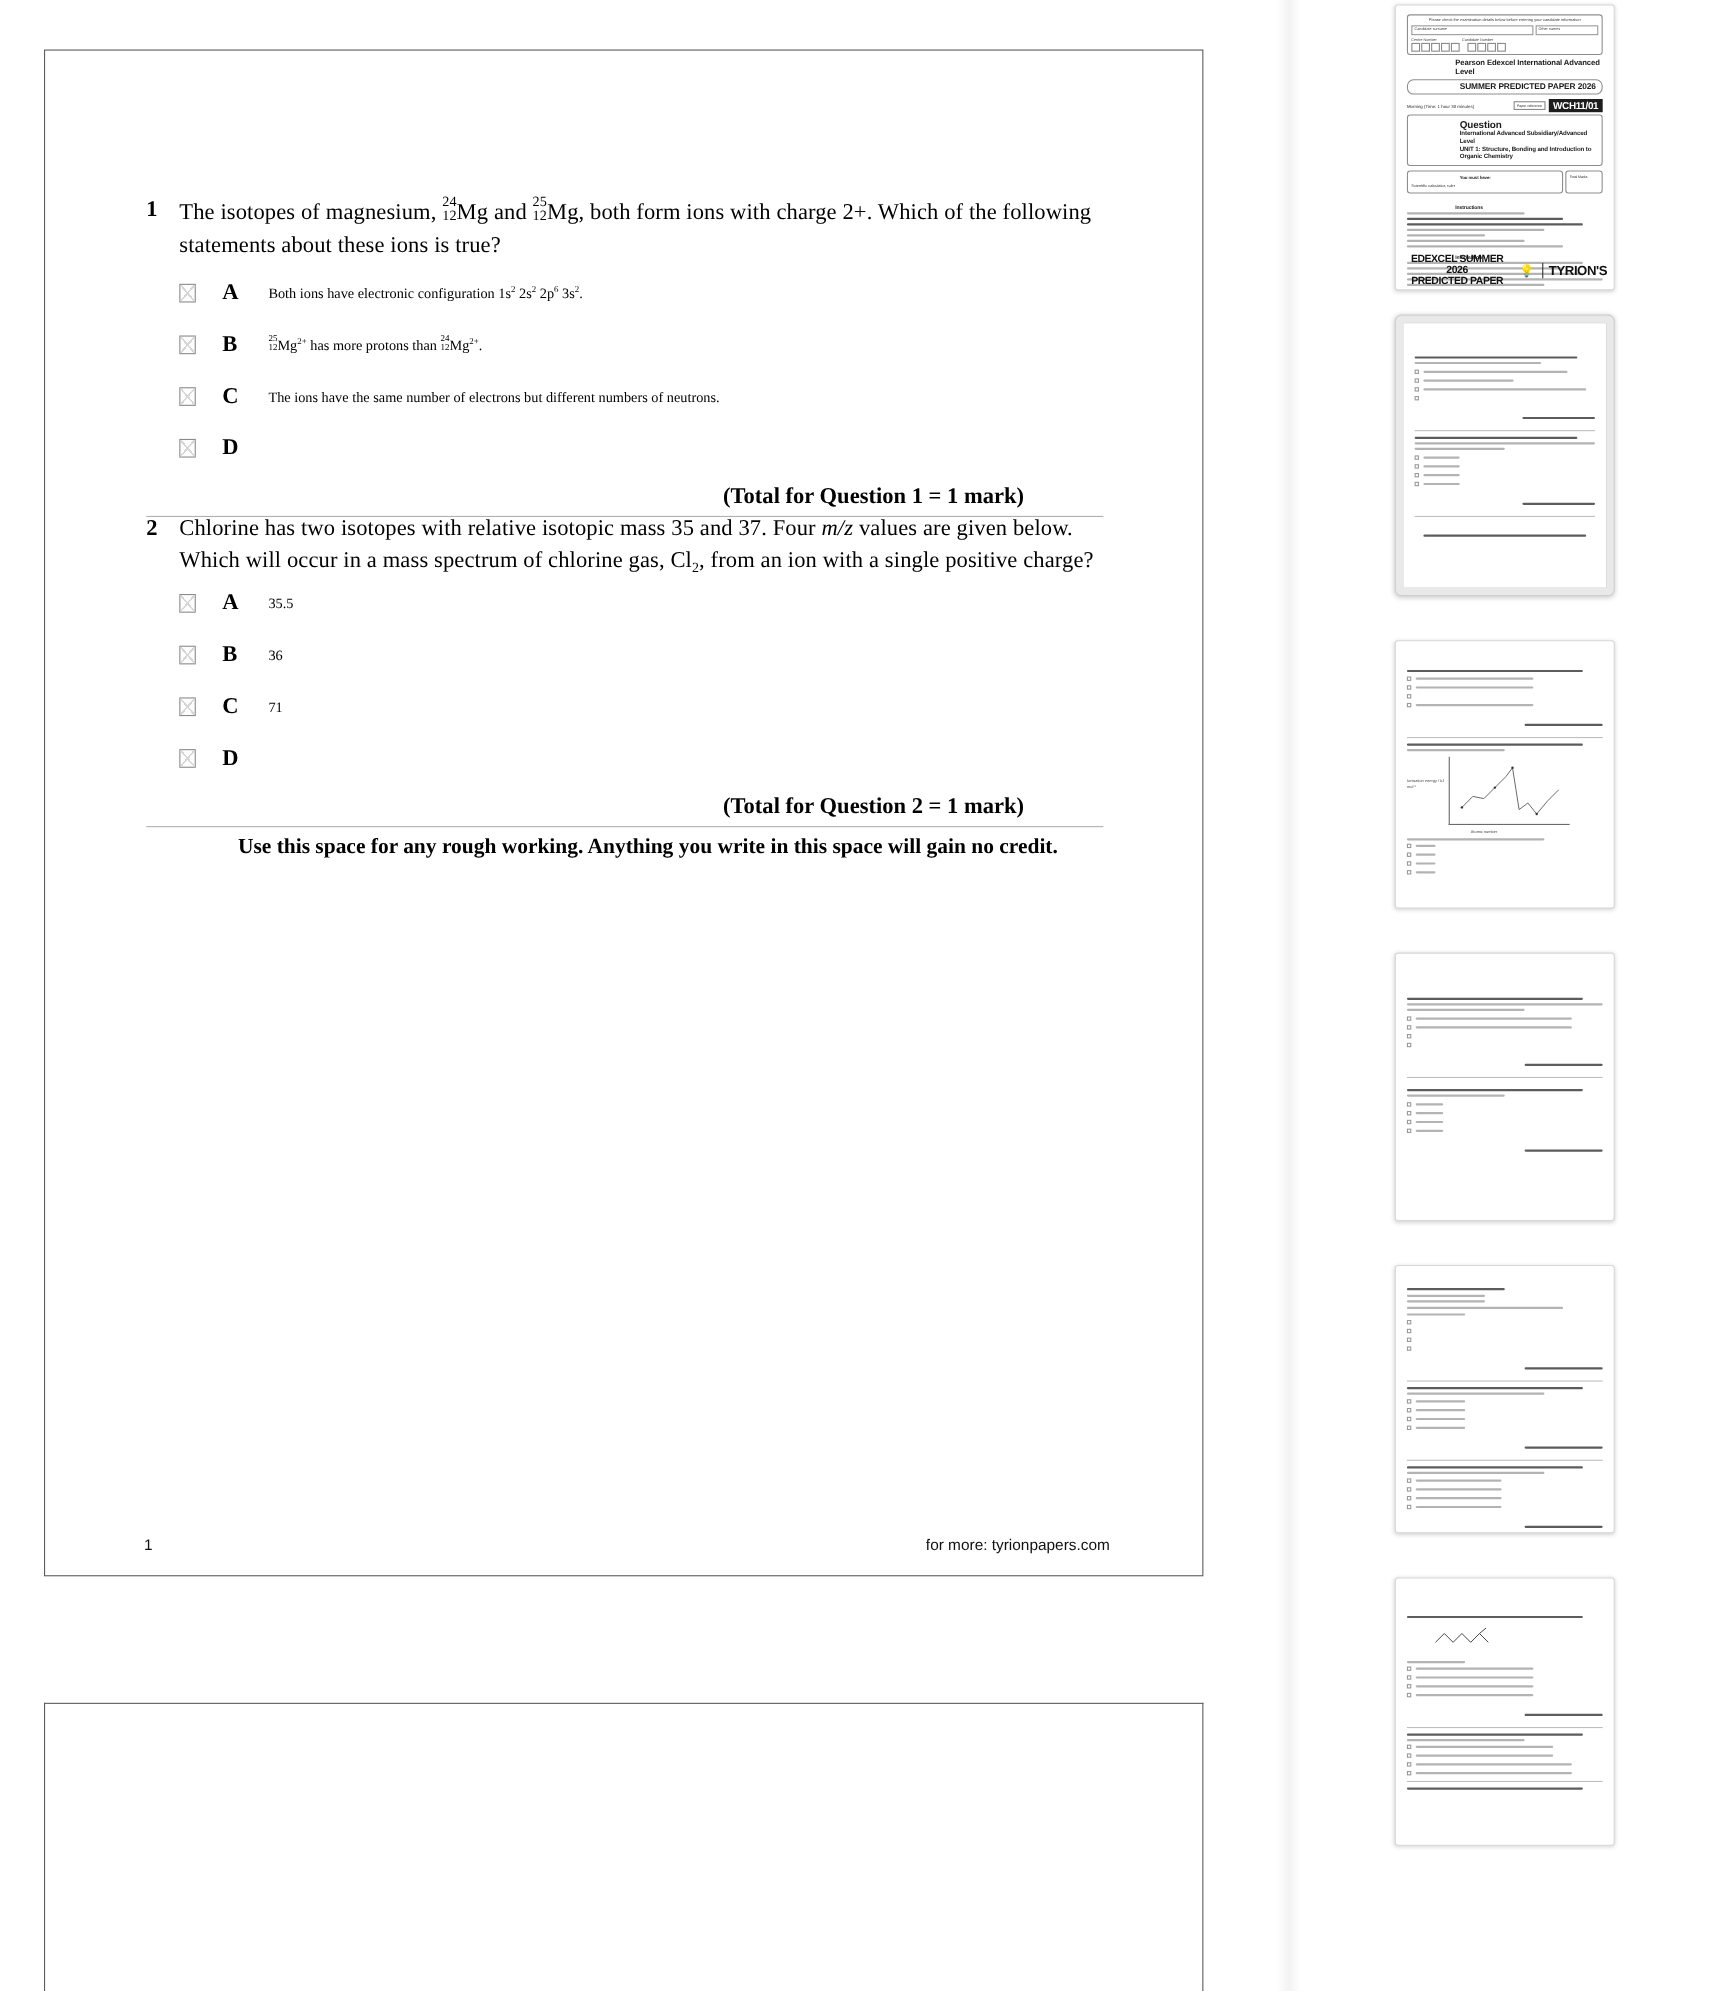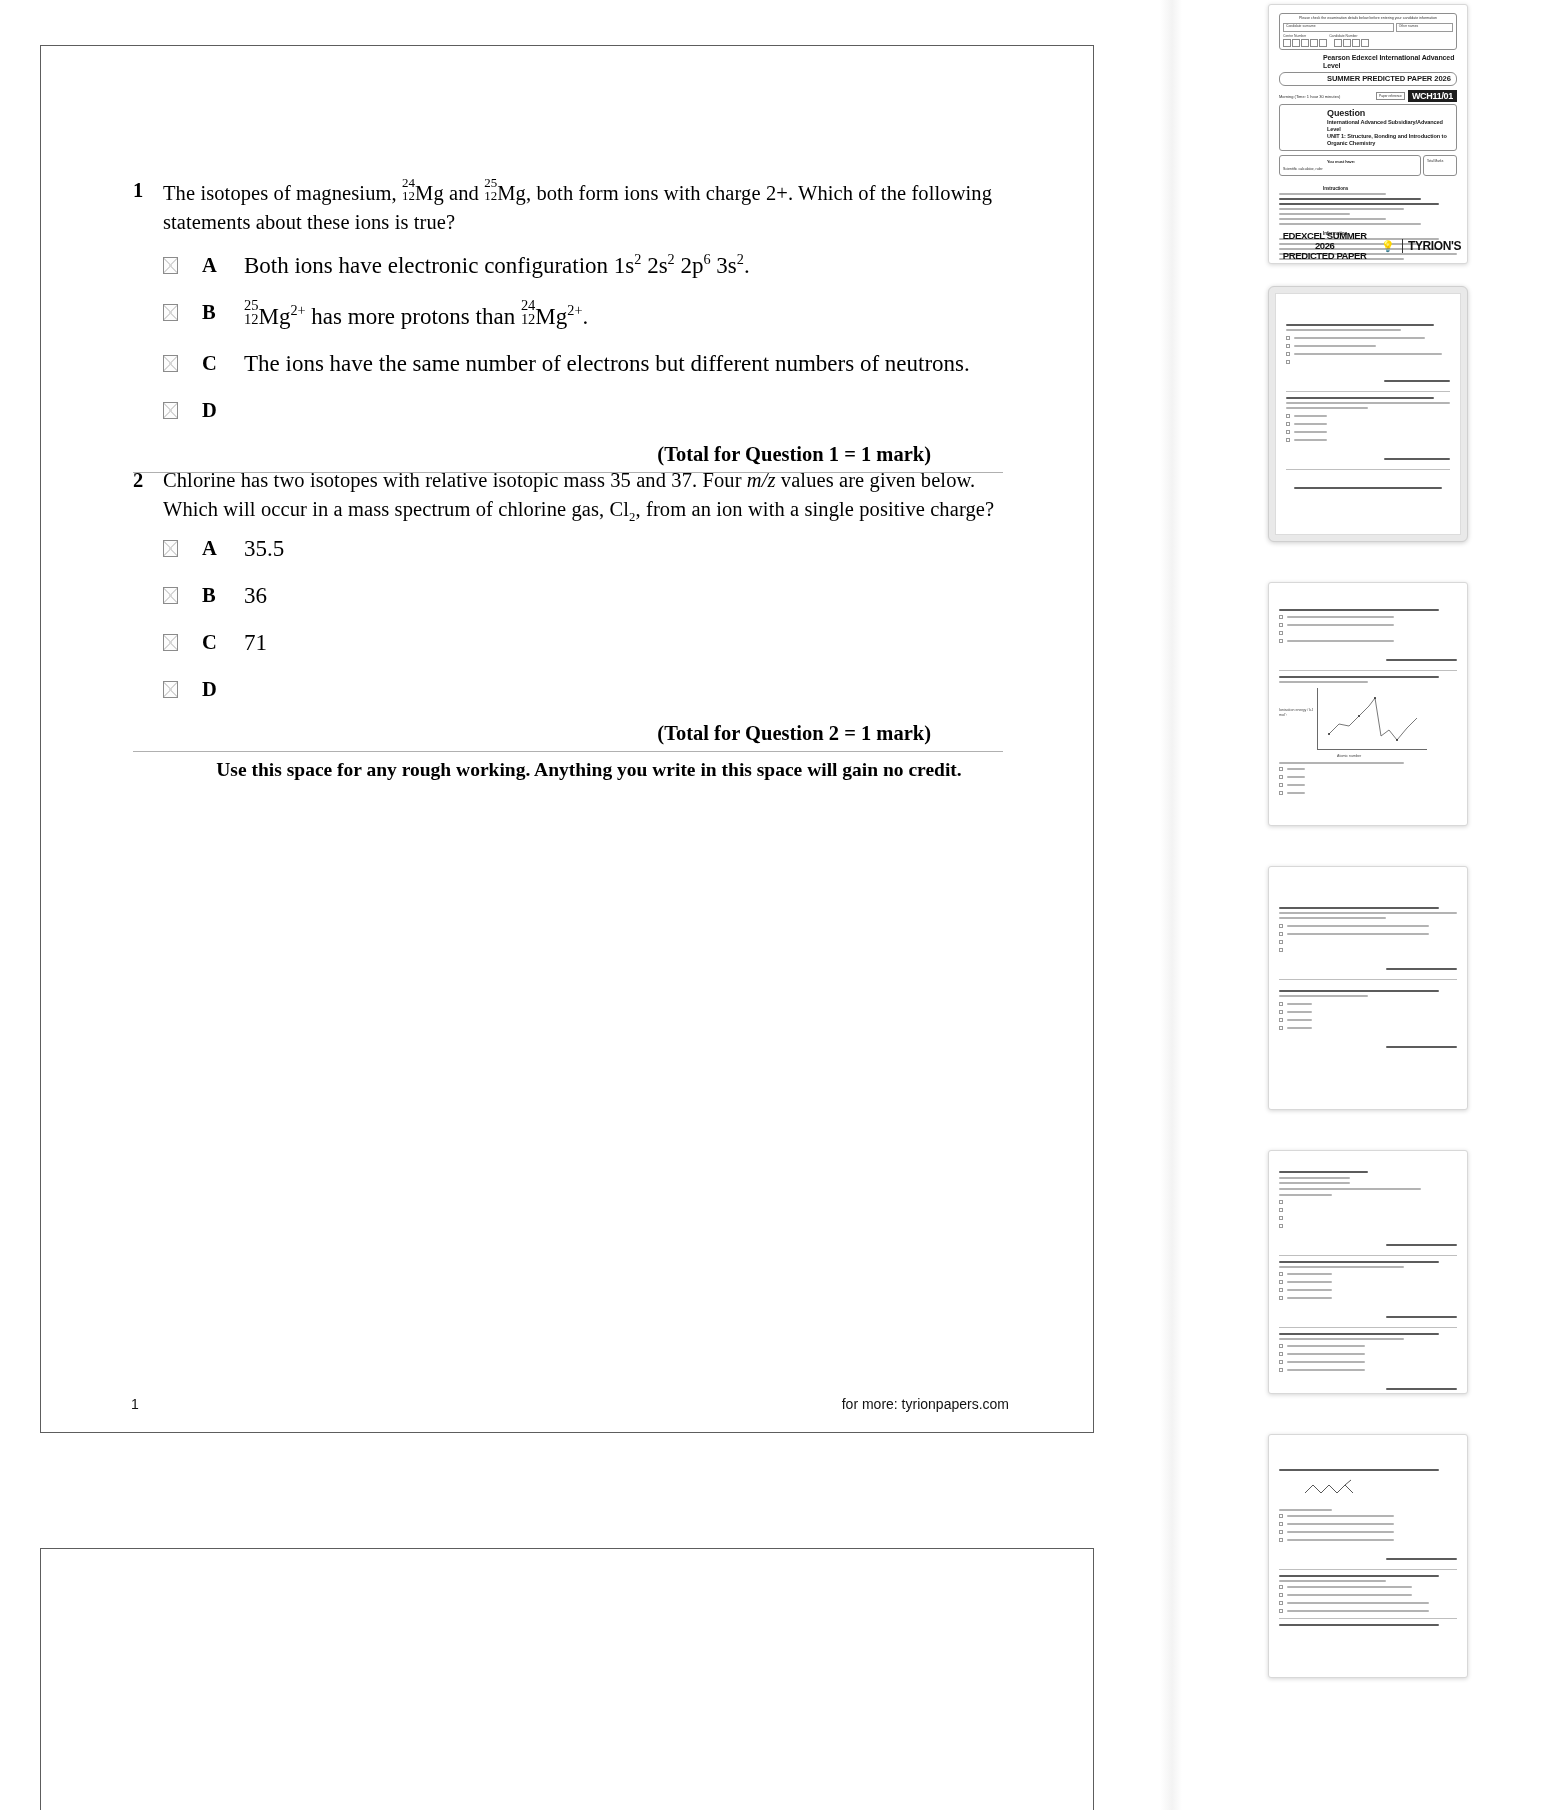--- a/index.html
+++ b/index.html
@@ -105,21 +105,21 @@
   .opt-letter {
     flex: 0 0 auto;
     width: 42px;
     margin-left: 24px;
     font-weight: bold;
     font-size: 20.5px;
     line-height: 29px;
   }
   .opt-text {
     flex: 1 1 auto;
-    font-size: 23px;
+    font-size: 13px;
     line-height: 29px;
   }
 
   .total-line {
     margin-top: 16px;
     text-align: right;
     font-weight: bold;
     font-size: 20.5px;
     padding-right: 72px;
   }

